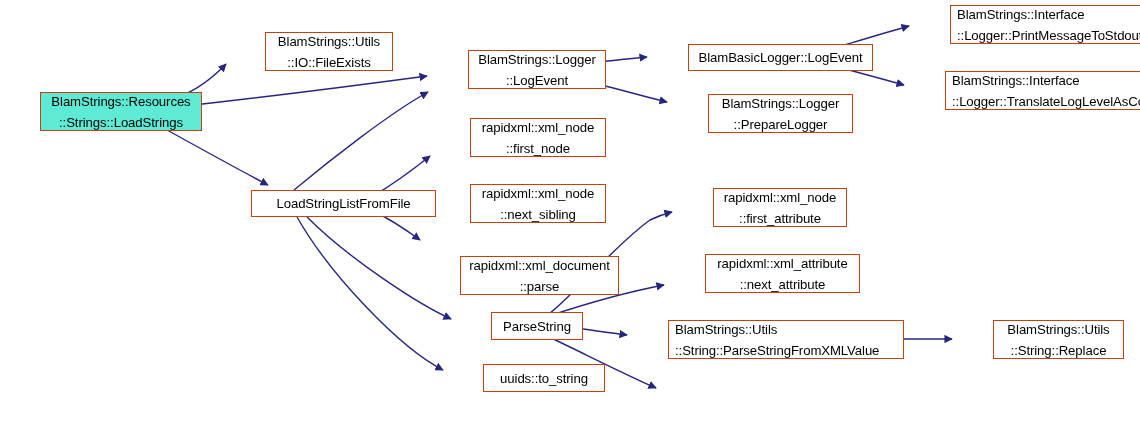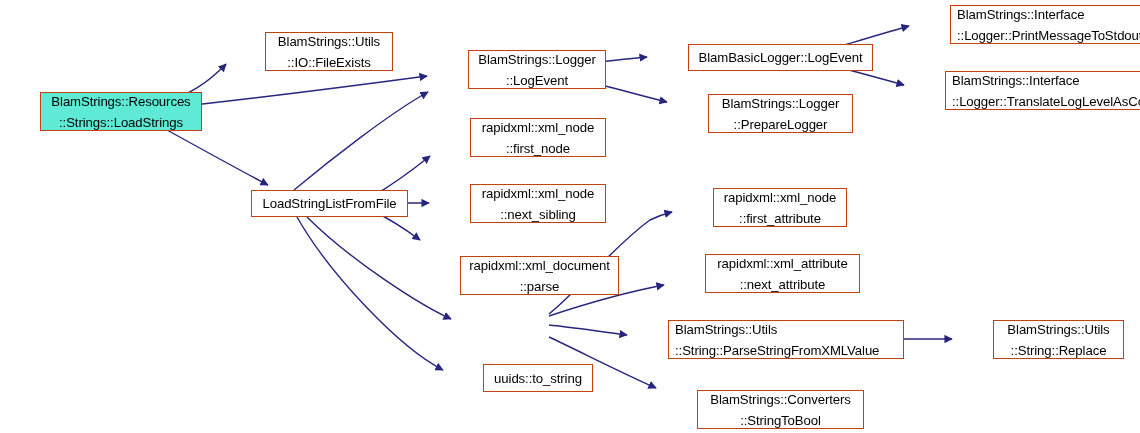--- a/index.html
+++ b/index.html
@@ -80,40 +80,39 @@
       <path d="M549,314 C578,291 615,245 650,220 658,216 664,214 672,212" fill="none" stroke="#26267f" stroke-width="1.4" marker-end="url(#arrow)"></path>
       <path d="M549,316 C582,305 622,293 664,285" fill="none" stroke="#26267f" stroke-width="1.4" marker-end="url(#arrow)"></path>
       <path d="M549,325 C570,327 596,331 627,335" fill="none" stroke="#26267f" stroke-width="1.4" marker-end="url(#arrow)"></path>
       <path d="M549,337 C581,352 620,372 656,388" fill="none" stroke="#26267f" stroke-width="1.4" marker-end="url(#arrow)"></path>
       <path d="M869,339 C897,339 926,339 952,339" fill="none" stroke="#26267f" stroke-width="1.4" marker-end="url(#arrow)"></path>
     </svg>
 <div class="node current" style="left: 5px; top: 92px; width: 162px; height: 39px;"><span>BlamStrings::Resources
 ::Strings::LoadStrings</span></div>
     <div class="node" style="left: 230px; top: 32px; width: 128px; height: 39px;"><span>BlamStrings::Utils
 ::IO::FileExists</span></div>
-    <div class="node" style="left: 216px; top: 190px; width: 157px; height: 27px;"><span>LoadStringListFromFile</span></div>
+    <div class="node" style="left: 216px; top: 190px; width: 185px; height: 27px;"><span>LoadStringListFromFile</span></div>
     <div class="node" style="left: 433px; top: 50px; width: 138px; height: 39px;"><span>BlamStrings::Logger
 ::LogEvent</span></div>
     <div class="node" style="left: 435px; top: 118px; width: 136px; height: 39px;"><span>rapidxml::xml_node
 ::first_node</span></div>
     <div class="node" style="left: 435px; top: 184px; width: 136px; height: 39px;"><span>rapidxml::xml_node
 ::next_sibling</span></div>
     <div class="node" style="left: 425px; top: 256px; width: 159px; height: 39px;"><span>rapidxml::xml_document
 ::parse</span></div>
-    <div class="node" style="left: 448px; top: 364px; width: 110px; height: 28px;"><span>uuids::to_string</span></div>
+    <div class="node" style="left: 456px; top: 312px; width: 92px; height: 28px;"><span>ParseString</span></div>
+    <div class="node" style="left: 448px; top: 364px; width: 122px; height: 28px;"><span>uuids::to_string</span></div>
     <div class="node" style="left: 653px; top: 44px; width: 185px; height: 27px; justify-content: flex-end;"><span>BlamBasicLogger::LogEvent</span></div>
     <div class="node" style="left: 673px; top: 94px; width: 145px; height: 39px;"><span>BlamStrings::Logger
 ::PrepareLogger</span></div>
     <div class="node leftish" style="left: 915px; top: 5px; width: 220px; height: 39px;"><span>BlamStrings::Interface
 ::Logger::PrintMessageToStdout</span></div>
     <div class="node leftish" style="left: 910px; top: 71px; width: 225px; height: 39px;"><span>BlamStrings::Interface
 ::Logger::TranslateLogLevelAsColor</span></div>
     <div class="node" style="left: 678px; top: 188px; width: 134px; height: 39px;"><span>rapidxml::xml_node
 ::first_attribute</span></div>
     <div class="node" style="left: 670px; top: 254px; width: 155px; height: 39px;"><span>rapidxml::xml_attribute
 ::next_attribute</span></div>
     <div class="node leftish" style="left: 633px; top: 320px; width: 236px; height: 39px;"><span>BlamStrings::Utils
 ::String::ParseStringFromXMLValue</span></div>
-    <div class="node" style="left: 662px; top: 390px; width: 167px; height: 39px;"><span>BlamStrings::Converters
-::StringToBool</span></div>
     <div class="node" style="left: 958px; top: 320px; width: 131px; height: 39px;"><span>BlamStrings::Utils
 ::String::Replace</span></div>
   </div>
 
 </body></html>

